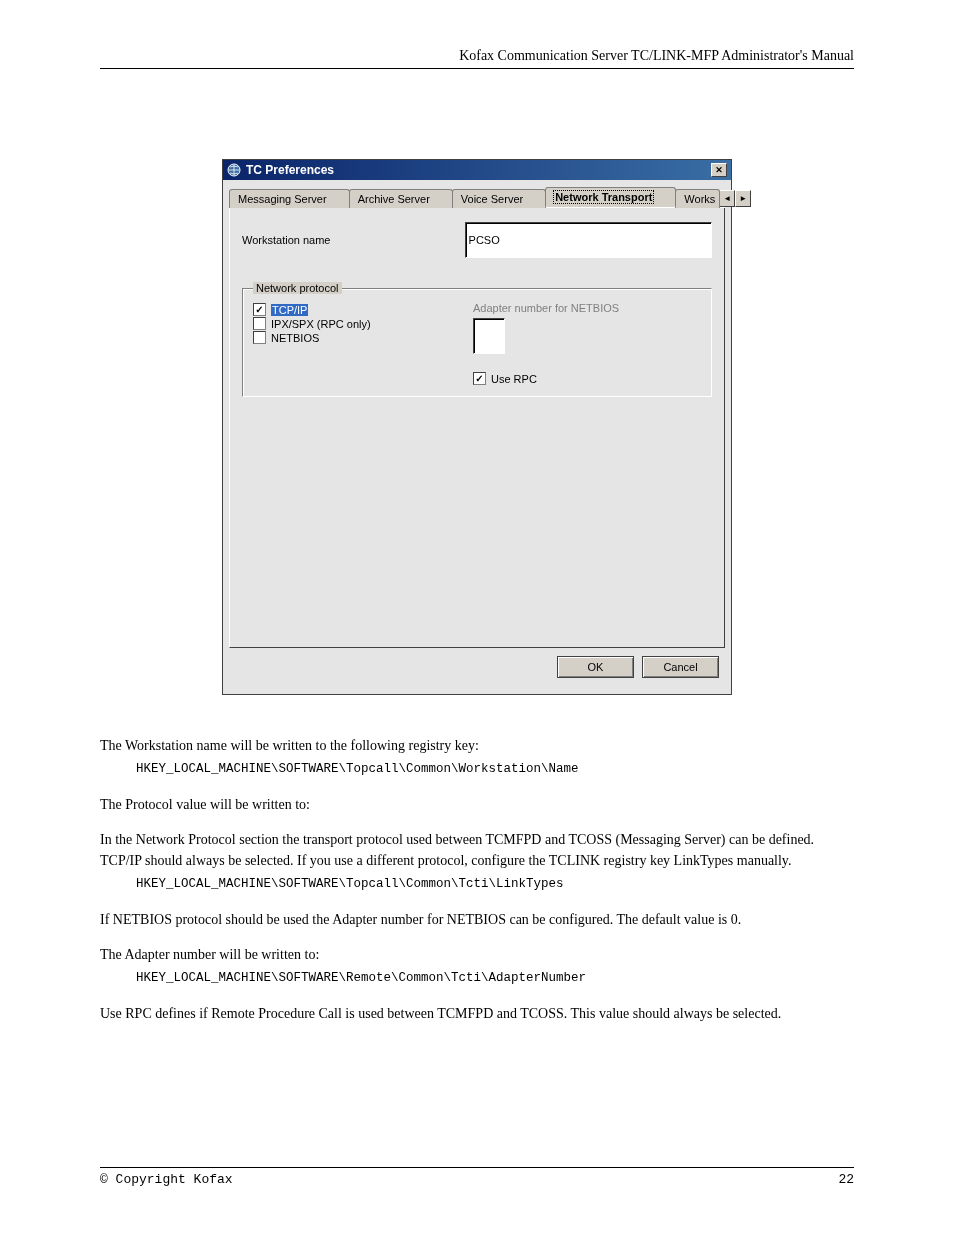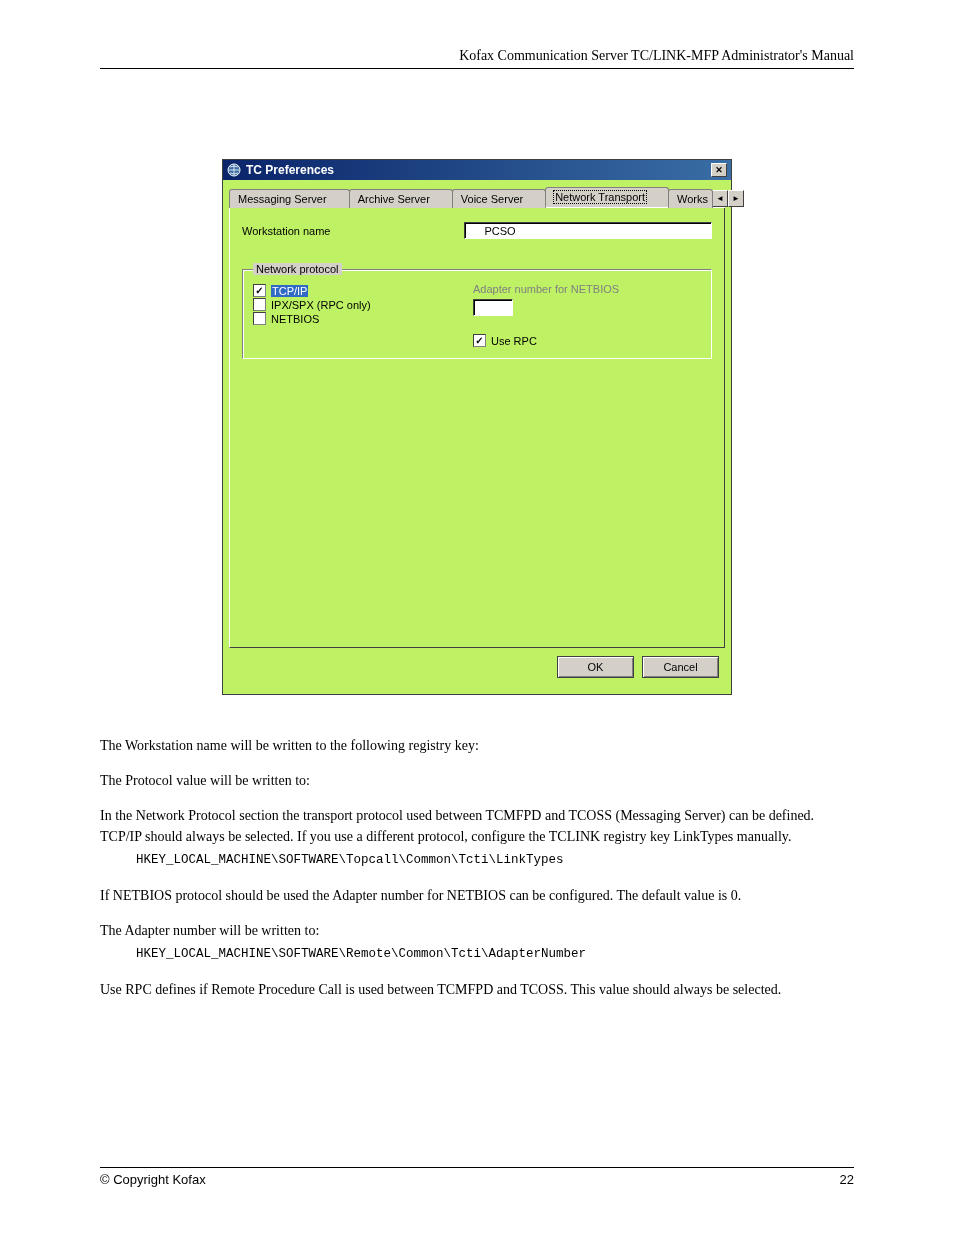--- a/index.html
+++ b/index.html
@@ -19,21 +19,21 @@
     padding-bottom: 4px;
     margin-bottom: 30px;
     font-size: 14px;
     font-family: "Times New Roman", serif;
     margin-top: 8px;
   }
   .dialog {
     width: 510px;
     margin: 90px auto 40px auto;
     border: 1px solid #404040;
-    background: #bef264;
+    background: #e5e5e5;
     font-family: Tahoma, Arial, sans-serif;
     font-size: 11px;
   }
   .titlebar {
     background: linear-gradient(to right, #0a246a, #3a6ea5);
     color: #fff;
     font-weight: bold;
     font-size: 12px;
     padding: 3px 4px;
     display: flex;
@@ -84,20 +84,21 @@
   .tab.active {
     background: #d4d0c8;
     border-bottom: 1px solid #d4d0c8;
     z-index: 2;
     top: 0;
   }
   .tab.active .tab-label-inner {
     outline: 1px dotted #000;
     outline-offset: 0px;
     padding: 0 1px;
+    font-weight: bold;
   }
   .tab.partial { padding-right: 4px; }
   .tabscroll {
     display: flex;
     margin-left: auto;
     gap: 0;
   }
   .scrollbtn {
     width: 16px; height: 17px;
     background: #d4d0c8;
@@ -116,29 +117,29 @@
     min-height: 440px;
   }
   .row {
     display: flex;
     align-items: center;
     margin-bottom: 24px;
   }
   .label-col { width: 225px; }
   .text-input {
     width: 250px;
-    height: 17px;
+    height: 36px;
     background: #fff;
     border: 1px solid #808080;
     border-top-color: #404040;
     border-left-color: #404040;
     border-right-color: #fff;
     border-bottom-color: #fff;
     box-shadow: inset 1px 1px 0 #000;
-    padding: 1px 19px;
+    padding: 1px 3px;
     font-family: Tahoma, Arial, sans-serif;
     font-size: 11px;
   }
   .small-input {
     width: 32px;
   }
   fieldset.groupbox {
     border: 1px solid #808080;
     border-right-color: #fff;
     border-bottom-color: #fff;
@@ -216,21 +217,21 @@
     margin: 6px 0 18px 36px;
   }
   .footer {
     position: absolute;
     bottom: 48px;
     left: 100px;
     right: 100px;
     border-top: 1px solid #000;
     display: flex;
     justify-content: space-between;
-    font-family: Liberation Sans, sans-serif;
+    font-family: Liberation Mono, monospace;
     font-size: 13px;
     padding-top: 4px;
   }
 </style>
 </head>
 <body>
 
 <div class="page">
   <div class="header-line">Kofax Communication Server TC/LINK-MFP Administrator's Manual</div>
 
@@ -297,20 +298,21 @@
       </div>
 
       <div class="button-row">
         <button class="winbtn">OK</button>
         <button class="winbtn">Cancel</button>
       </div>
     </div>
   </div>
 
   <p class="doc-text">The Workstation name will be written to the following registry key:</p>
+  <p class="doc-mono">HKEY_LOCAL_MACHINE\SOFTWARE\Topcall\Common\Workstation\Name</p>
 
   <p class="doc-text">The Protocol value will be written to:</p>
   <p class="doc-text">In the Network Protocol section the transport protocol used between TCMFPD and TCOSS (Messaging Server) can be defined. TCP/IP should always be selected. If you use a different protocol, configure the TCLINK registry key LinkTypes manually.</p>
   <p class="doc-mono">HKEY_LOCAL_MACHINE\SOFTWARE\Topcall\Common\Tcti\LinkTypes</p>
 
   <p class="doc-text">If NETBIOS protocol should be used the Adapter number for NETBIOS can be configured. The default value is 0.</p>
   <p class="doc-text">The Adapter number will be written to:</p>
   <p class="doc-mono">HKEY_LOCAL_MACHINE\SOFTWARE\Remote\Common\Tcti\AdapterNumber</p>
 
   <p class="doc-text">Use RPC defines if Remote Procedure Call is used between TCMFPD and TCOSS. This value should always be selected.</p>

